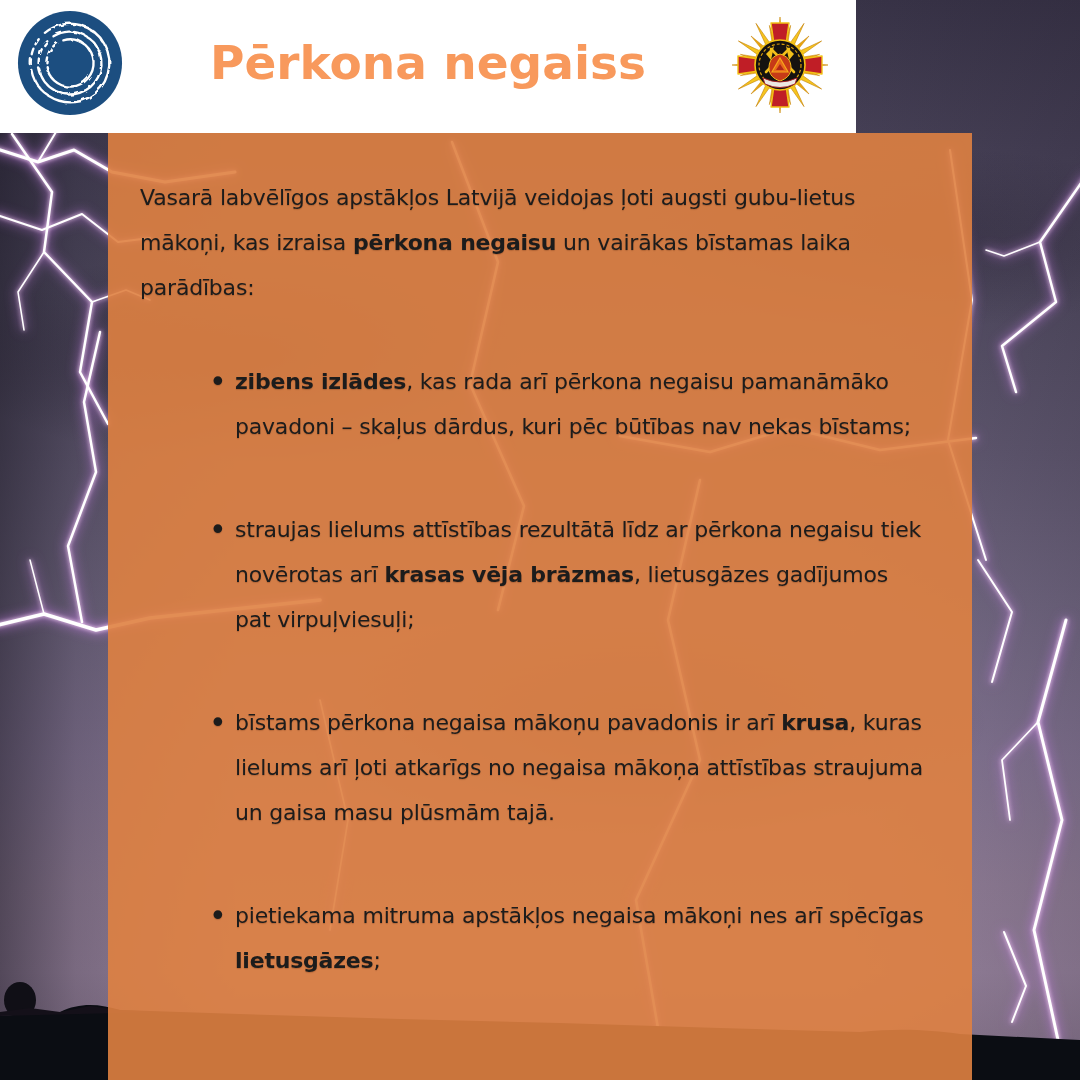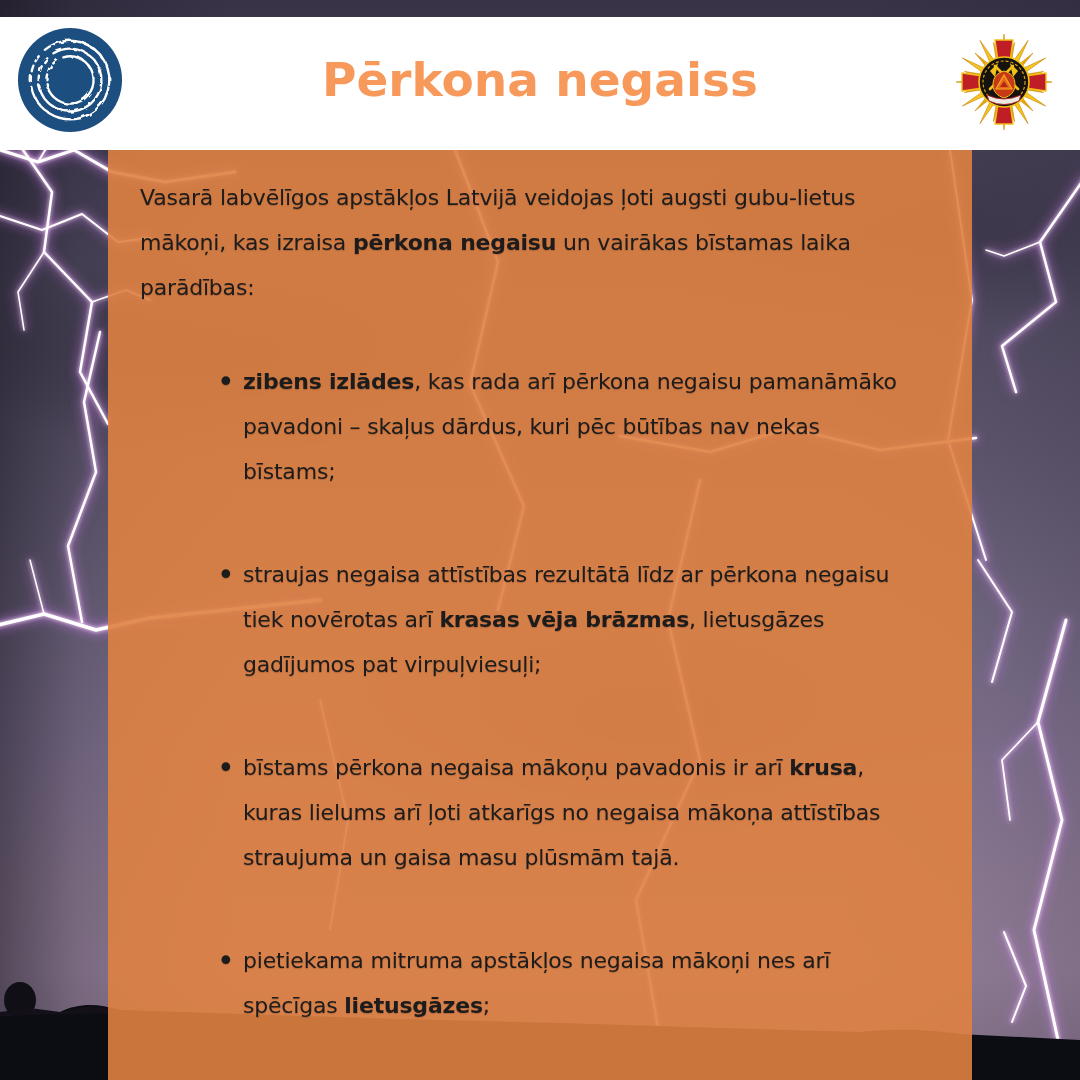--- a/index.html
+++ b/index.html
@@ -27,31 +27,31 @@
   .panel{
     position:absolute;z-index:3;left:108px;right:108px;top:133px;bottom:0;
     background:rgba(223,129,65,0.90);
     color:#1c1c1c;
     padding:42px 40px 0 32px;
     box-sizing:border-box;
     font-size:22px;line-height:45px;letter-spacing:-0.2px;
     text-shadow:0 1px 1px rgba(70,25,0,.22);
   }
   .intro{margin:0 0 49px 0;max-width:795px;}
-  .bullets{list-style:none;margin:16px;padding:0 0 0 64px;max-width:785px;}
+  .bullets{list-style:none;margin:8px;padding:0 0 0 64px;max-width:785px;}
   .bullets li{position:relative;margin:0 0 58px 23px;}
   .bullets li::before{
     content:"\2022";position:absolute;left:-26px;top:0;
     font-size:30px;color:#1c1c1c;
   }
   .b{font-weight:bold;}
 
   
   .header{
-    position:absolute;z-index:4;left:0;top:17px;width:1080px;height:133px;
+    position:absolute;z-index:4;left:0;top:0;width:856px;height:133px;
     background:#ffffff;display:flex;align-items:center;justify-content:center;
   }
   .title{
     margin:0;transform:translateY(-4px);
     color:#f8995c;font-size:47px;font-weight:bold;letter-spacing:0;
     font-family:"DejaVu Sans","Liberation Sans",sans-serif;
   }
   .logo-left{position:absolute;left:16px;top:9px;width:108px;height:108px;}
   .logo-right{position:absolute;right:26px;top:13px;width:100px;height:104px;}
   .logo-left svg,.logo-right svg{width:100%;height:100%;display:block;}
@@ -94,21 +94,21 @@
         L240,1014 L400,1019 L560,1023 L720,1028 L860,1032
         C900,1028 930,1030 960,1034 L1080,1040 L1080,1080 L0,1080 Z"></path>
       <path fill="#141019" d="M0,1012 L30,1008 L60,1012 L90,1006 L120,1010 L160,1012 L0,1016 Z"></path>
     </g>
   </svg>
 
   <div class="panel">
     <p class="intro"><span>Vasarā labvēlīgos apstākļos Latvijā veidojas ļoti augsti gubu-lietus mākoņi, kas izraisa </span><span class="b">pērkona negaisu</span><span> un vairākas bīstamas laika parādības:</span></p>
     <ul class="bullets">
         <li><span class="b">zibens izlādes</span><span>, kas rada arī pērkona negaisu pamanāmāko pavadoni – skaļus dārdus, kuri pēc būtības nav nekas bīstams;</span></li>
-        <li><span>straujas negaisa attīstības rezultātā līdz ar pērkona negaisu tiek novērotas arī </span><span class="b">krasas vēja brāzmas</span><span>, lietusgāzes gadījumos pat virpuļviesuļi;</span></li>
+        <li><span>straujas lielums attīstības rezultātā līdz ar pērkona negaisu tiek novērotas arī </span><span class="b">krasas vēja brāzmas</span><span>, lietusgāzes gadījumos pat virpuļviesuļi;</span></li>
         <li><span>bīstams pērkona negaisa mākoņu pavadonis ir arī </span><span class="b">krusa</span><span>, kuras lielums arī ļoti atkarīgs no negaisa mākoņa attīstības straujuma un gaisa masu plūsmām tajā.</span></li>
         <li><span>pietiekama mitruma apstākļos negaisa mākoņi nes arī spēcīgas </span><span class="b">lietusgāzes</span><span>;</span></li>
       </ul>
   </div>
 
   <div class="header">
     <div class="logo-left">
       <svg viewBox="0 0 110 110" xmlns="http://www.w3.org/2000/svg">
         <defs>
           <filter id="wavy" x="-20%" y="-20%" width="140%" height="140%">

